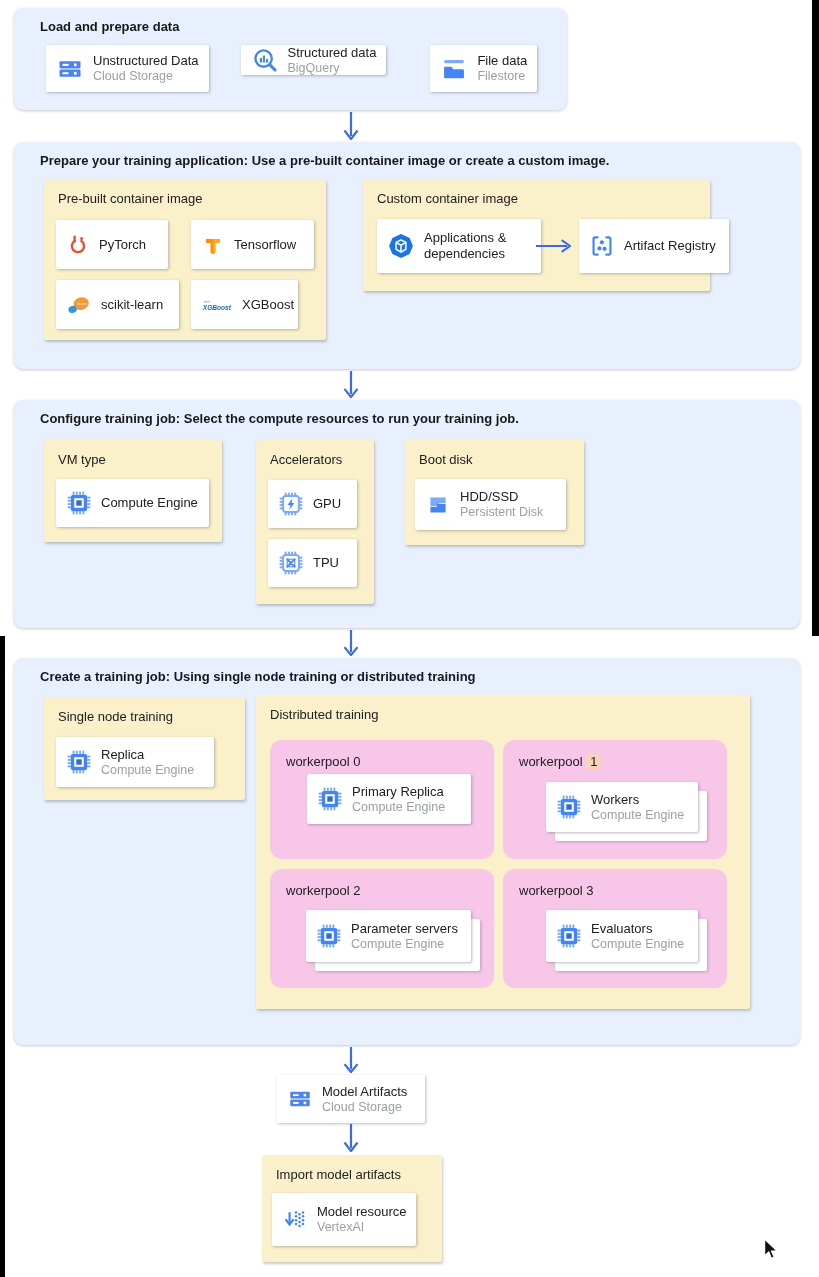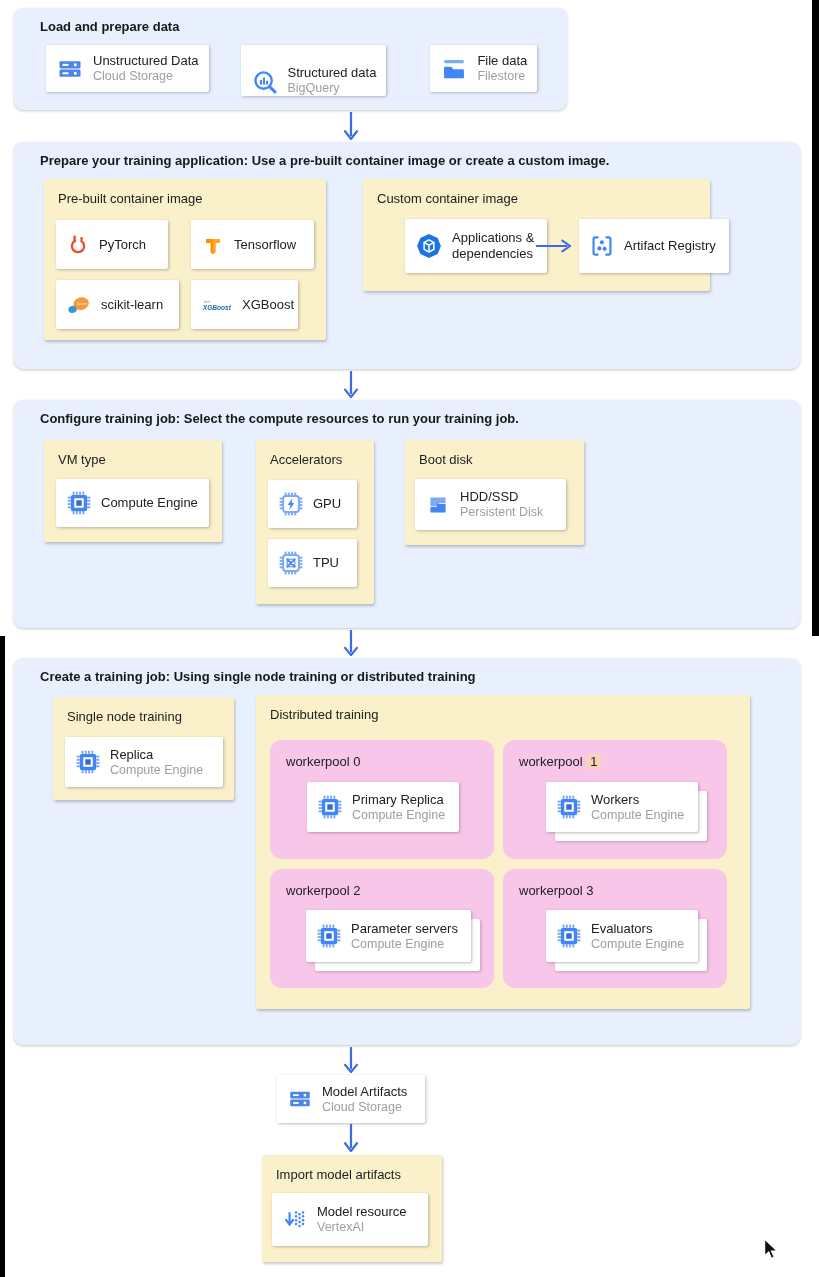--- a/index.html
+++ b/index.html
@@ -157,21 +157,21 @@
   <div style="position:absolute;left:32px;top:37px;display:flex;gap:32px;">
     <div class="card" style="position:relative;height:47px;">
       <svg class="icon" width="28" height="28">
           <use href="#sym-cs"></use>
         </svg>
       <div class="txt">
         <div class="t">Unstructured Data</div>
         <div class="s">Cloud Storage</div>
       </div>
     </div>
-    <div class="card" style="position:relative;height:51px;align-items:flex-end;">
+    <div class="card" style="position:relative;height:30px;">
       <svg class="icon" width="28" height="28">
           <use href="#sym-bq"></use>
         </svg>
       <div class="txt">
         <div class="t">Structured data</div>
         <div class="s">BigQuery</div>
       </div>
     </div>
     <div class="card" style="position:relative;height:47px;margin-left:12px;">
       <svg class="icon" width="28" height="28">
@@ -223,21 +223,21 @@
           <use href="#sym-xgb"></use>
         </svg>
       <div class="txt">
           <div class="t">XGBoost</div>
         </div>
     </div>
   </div>
 
   <div class="ybox" style="left:349px;top:37px;width:347px;height:112px;">
     <div class="ybox-label">Custom container image</div>
-    <div class="card" style="left:14px;top:40px;width:142px;height:54px;margin-left:28px;">
+    <div class="card" style="left:14px;top:40px;width:164px;height:54px;">
       <svg class="icon" width="28" height="28">
           <use href="#sym-appbox"></use>
         </svg>
       <div class="txt">
           <div class="t wrap">Applications &amp; dependencies</div>
         </div>
     </div>
     <svg style="position:absolute;left:172px;top:57px;" width="38" height="20">
         <use href="#sym-harrow"></use>
       </svg>
@@ -305,39 +305,39 @@
   </div>
 </div>
 
 <svg class="varrow" style="top:630px;height:26px;">
     <use href="#sym-varrow"></use>
   </svg>
 
 <div class="panel" style="left:14px;top:658px;width:786px;height:387px;">
   <div class="sec-title">Create a training job: Using single node training or distributed training</div>
 
-  <div class="ybox" style="left:39px;top:39px;width:181px;height:103px;">
+  <div class="ybox" style="left:30px;top:39px;width:201px;height:103px;">
     <div class="ybox-label">Single node training</div>
     <div class="card" style="left:12px;top:40px;width:158px;height:50px;">
       <svg class="icon" width="26" height="26">
           <use href="#sym-ce"></use>
         </svg>
       <div class="txt">
         <div class="t">Replica</div>
         <div class="s">Compute Engine</div>
       </div>
     </div>
   </div>
 
   <div class="ybox" style="left:242px;top:37px;width:494px;height:314px;">
     <div class="ybox-label">Distributed training</div>
 
     <div class="pink" style="left:14px;top:45px;width:224px;height:119px;">
       <div class="pool-label"><span>workerpool</span> <span>0</span></div>
-      <div class="card" style="left:37px;top:42px;width:152px;height:50px;">
+      <div class="card" style="left:37px;top:34px;width:164px;height:50px;">
         <svg class="icon" width="26" height="26">
             <use href="#sym-ce"></use>
           </svg>
         <div class="txt">
           <div class="t">Primary Replica</div>
           <div class="s">Compute Engine</div>
         </div>
       </div>
     </div>
 
@@ -404,21 +404,21 @@
     <div class="s">Cloud Storage</div>
   </div>
 </div>
 
 <svg class="varrow" style="top:1124px;height:28px;">
     <use href="#sym-varrow"></use>
   </svg>
 
 <div class="ybox" style="left:262px;top:1155px;width:180px;height:107px;">
   <div class="ybox-label">Import model artifacts</div>
-  <div class="card" style="left:10px;top:38px;width:156px;height:53px;">
+  <div class="card" style="left:10px;top:38px;width:144px;height:53px;">
     <svg class="icon" width="26" height="26">
         <use href="#sym-vx"></use>
       </svg>
     <div class="txt">
       <div class="t">Model resource</div>
       <div class="s">VertexAI</div>
     </div>
   </div>
 </div>
 

